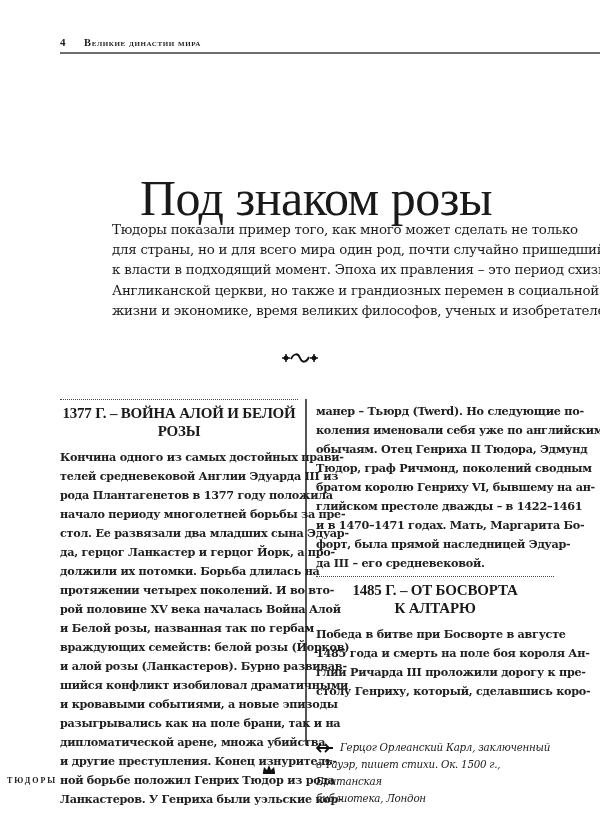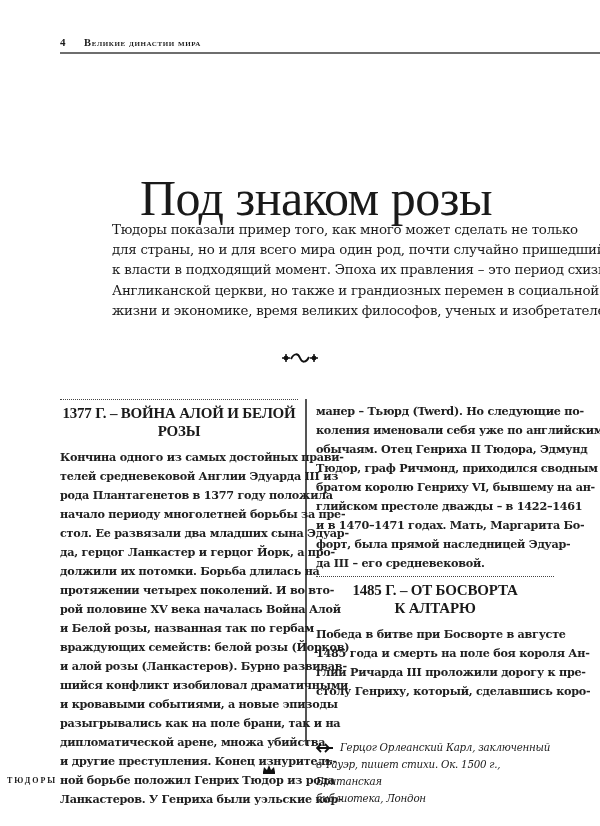--- a/index.html
+++ b/index.html
@@ -120,21 +120,21 @@
     <span class="line">ной борьбе положил Генрих Тюдор из рода</span>
     <span class="line">Ланкастеров. У Генриха были уэльские кор-</span>
   </div>
 </div>
 
 <div class="col right" style="top:402px">
   <div class="para">
     <span class="line">манер – Тьюрд (Twerd). Но следующие по-</span>
     <span class="line">коления именовали себя уже по английским</span>
     <span class="line">обычаям. Отец Генриха II Тюдора, Эдмунд</span>
-    <span class="line">Тюдор, граф Ричмонд, приходился сводным</span>
+    <span class="line">Тюдор, граф Ричмонд, поколений сводным</span>
     <span class="line">братом королю Генриху VI, бывшему на ан-</span>
     <span class="line">глийском престоле дважды – в 1422–1461</span>
     <span class="line">и в 1470–1471 годах. Мать, Маргарита Бо-</span>
     <span class="line">форт, была прямой наследницей Эдуар-</span>
     <span class="line last">да III – его средневековой.</span>
   </div>
   <div class="dotted" style="margin-top:3px"></div>
   <div class="sec-title">
     <div>1485 Г. – ОТ БОСВОРТА</div>
     <div>К АЛТАРЮ</div>

